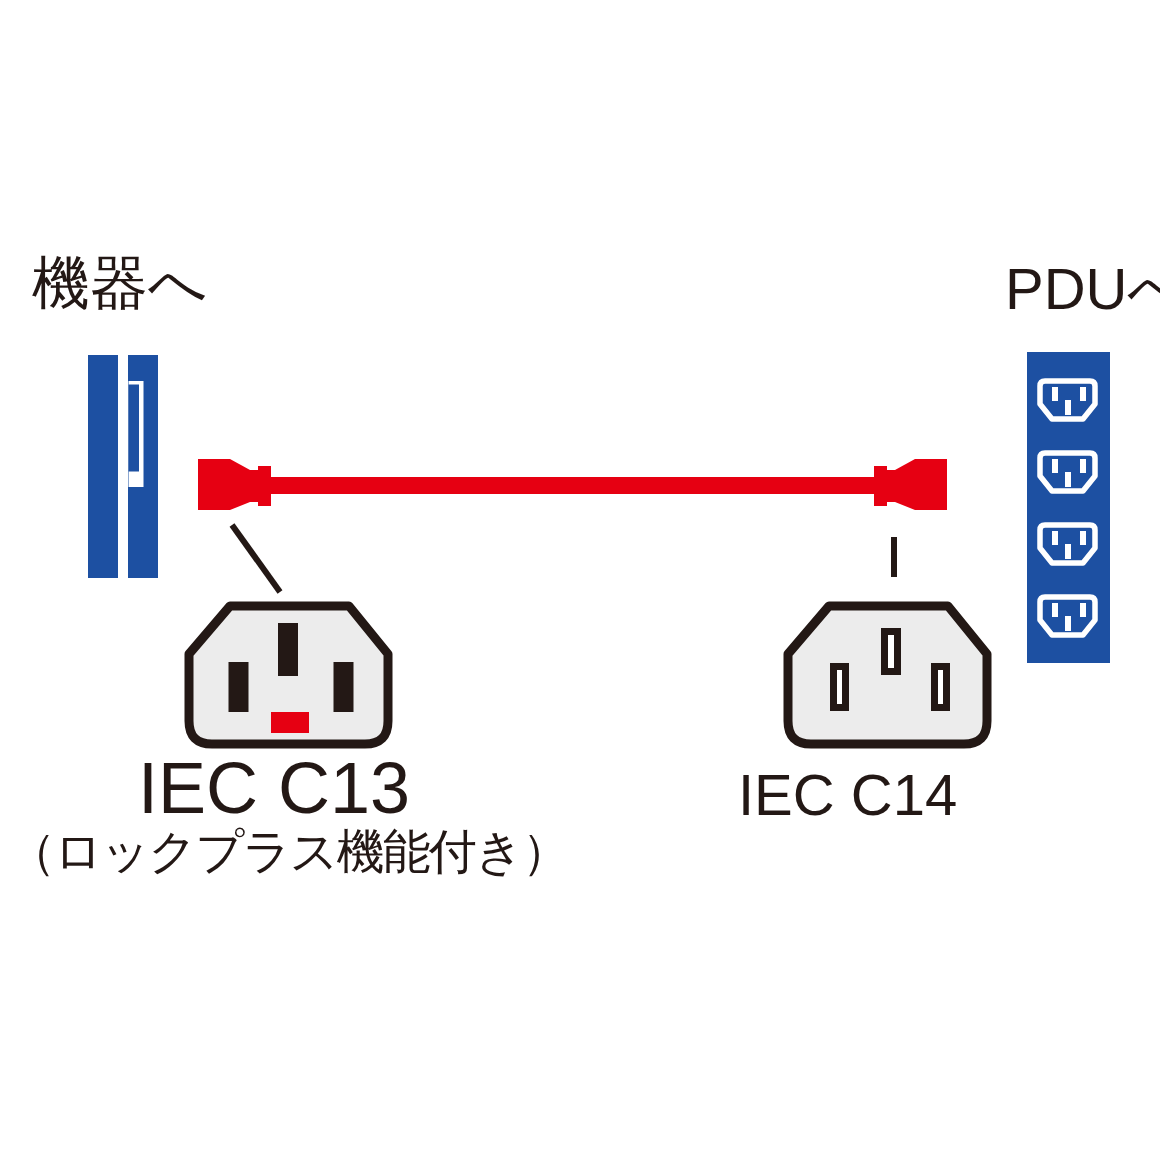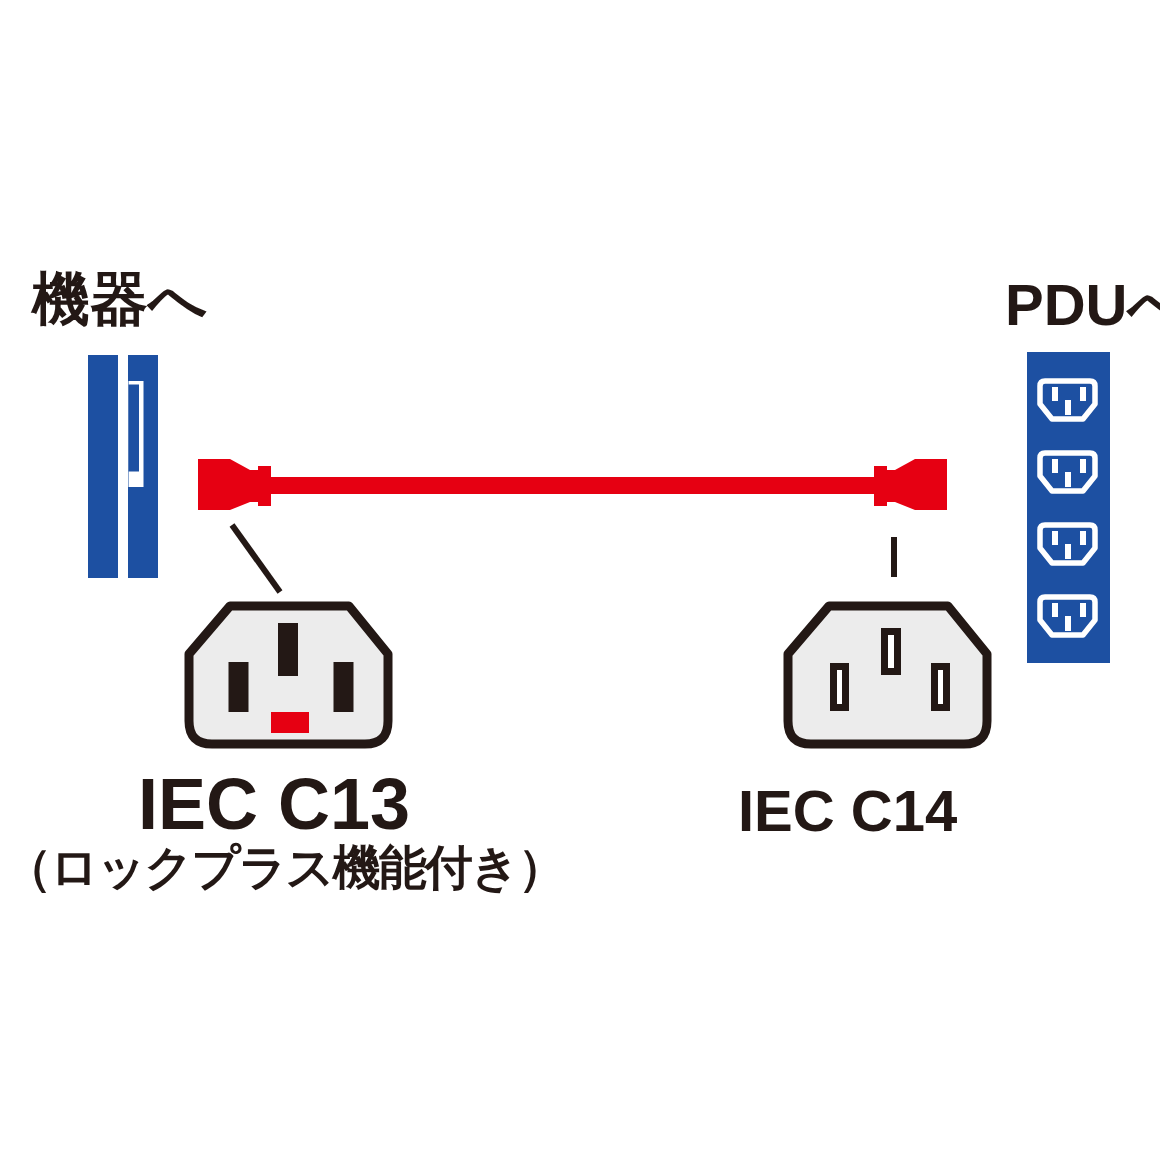--- a/index.html
+++ b/index.html
@@ -7,30 +7,29 @@
     position:relative;
     width:1160px;height:1160px;
     background:var(--background,#fff);
     overflow:hidden;
     font-family:"Liberation Sans", sans-serif;
   }
   .canvas svg{position:absolute;left:0;top:0;}
   .lbl{
     position:absolute;
     color:var(--ink,#231815);
-    font-weight:700;
+    font-weight:400;
     line-height:1;
     white-space:nowrap;
-    margin-top:16px;
   }
   .lbl.equipment{left:32px;top:254px;font-size:58px;}
   .lbl.pdu{left:1005px;top:260px;font-size:58px;}
   .lbl.c13{left:138px;top:752px;width:302px;text-align:left;font-size:72px;}
   .lbl.c14{left:738px;top:766px;width:302px;text-align:left;font-size:58px;}
-  .lbl.lock{left:4px;top:828px;width:568px;text-align:left;font-size:48px;letter-spacing:-2px;}
+  .lbl.lock{left:4px;top:828px;width:568px;text-align:center;font-size:48px;letter-spacing:-2px;}
 
   .blue{fill:var(--blue,#1d50a2);}
   .redfill{fill:var(--red,#e60012);}
   .whitefill{fill:#ffffff;}
   .connector-face{
     fill:var(--connector_gray,#ececec);
     stroke:var(--ink,#231815);
     stroke-width:9;
     stroke-linejoin:round;
   }

